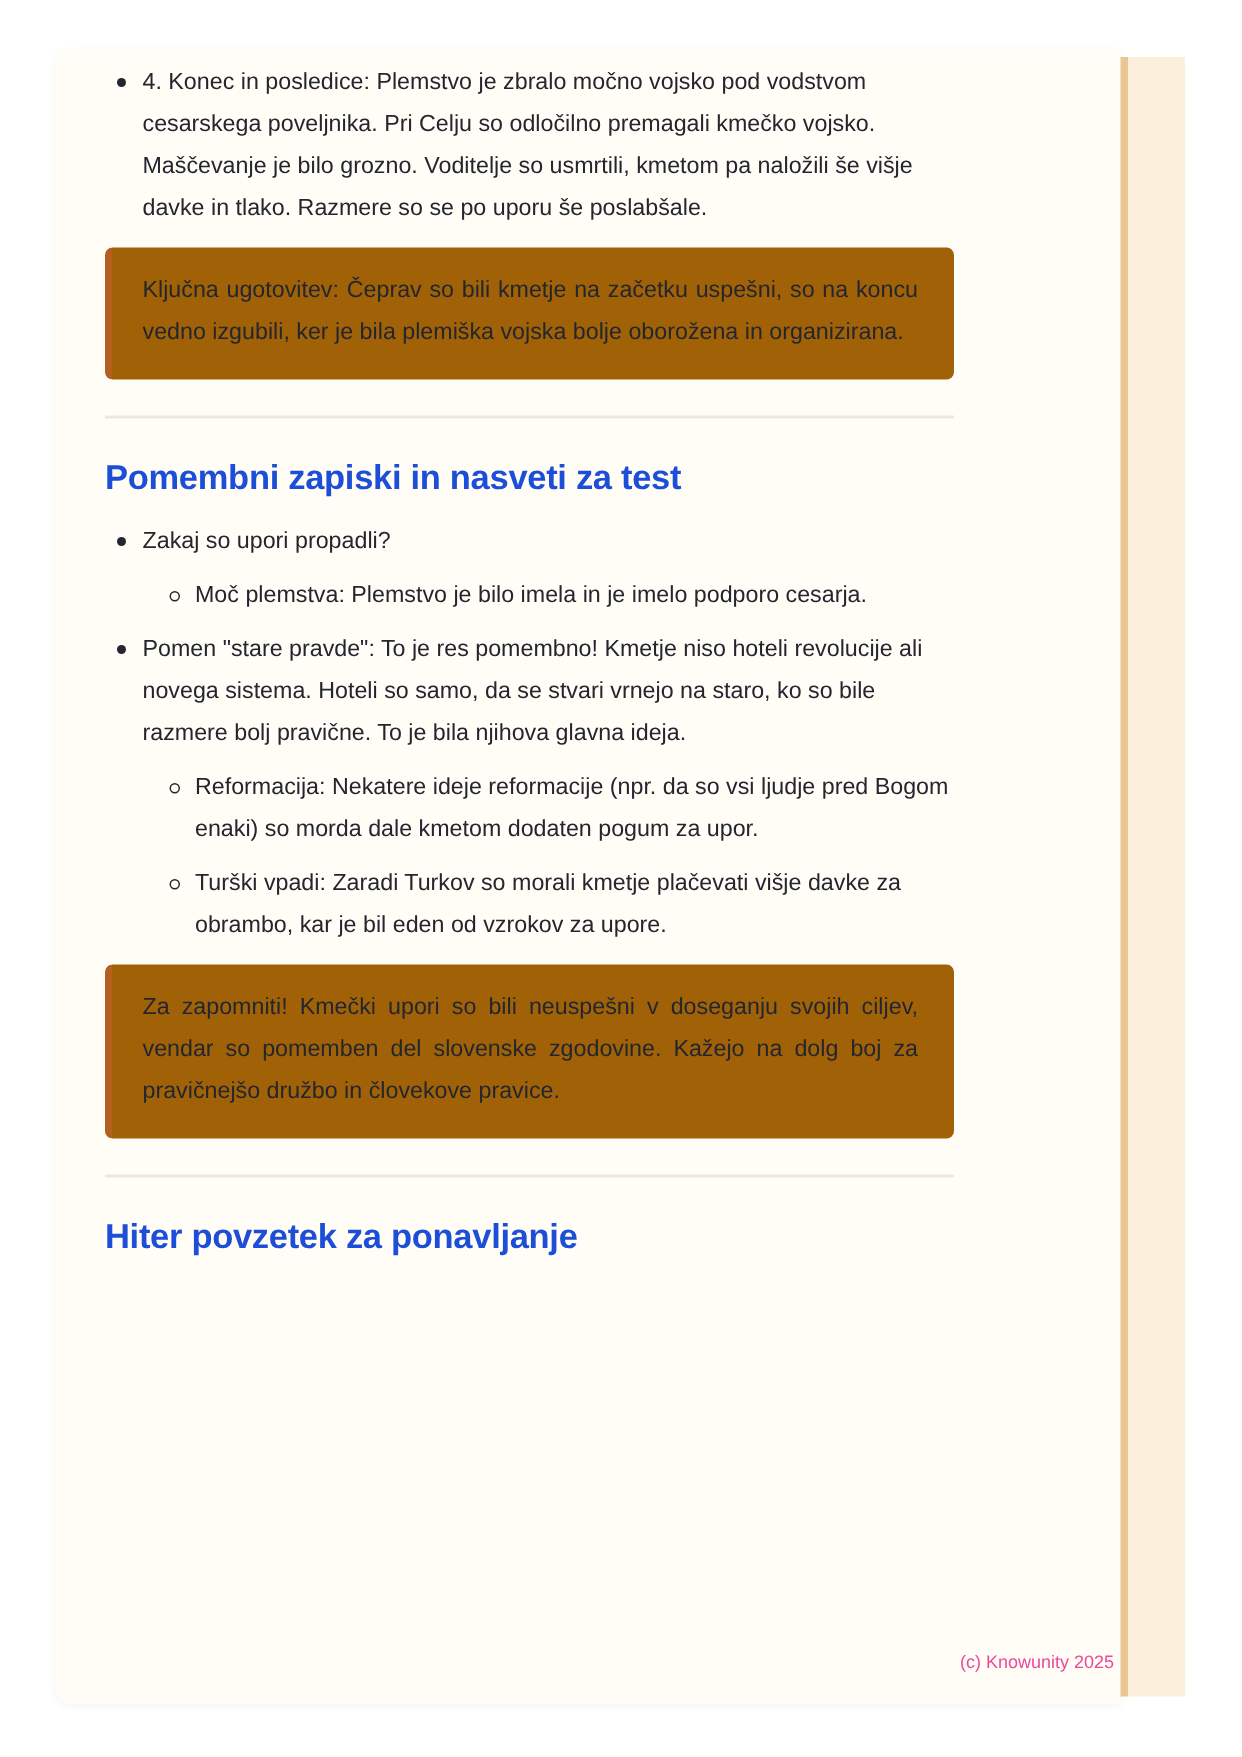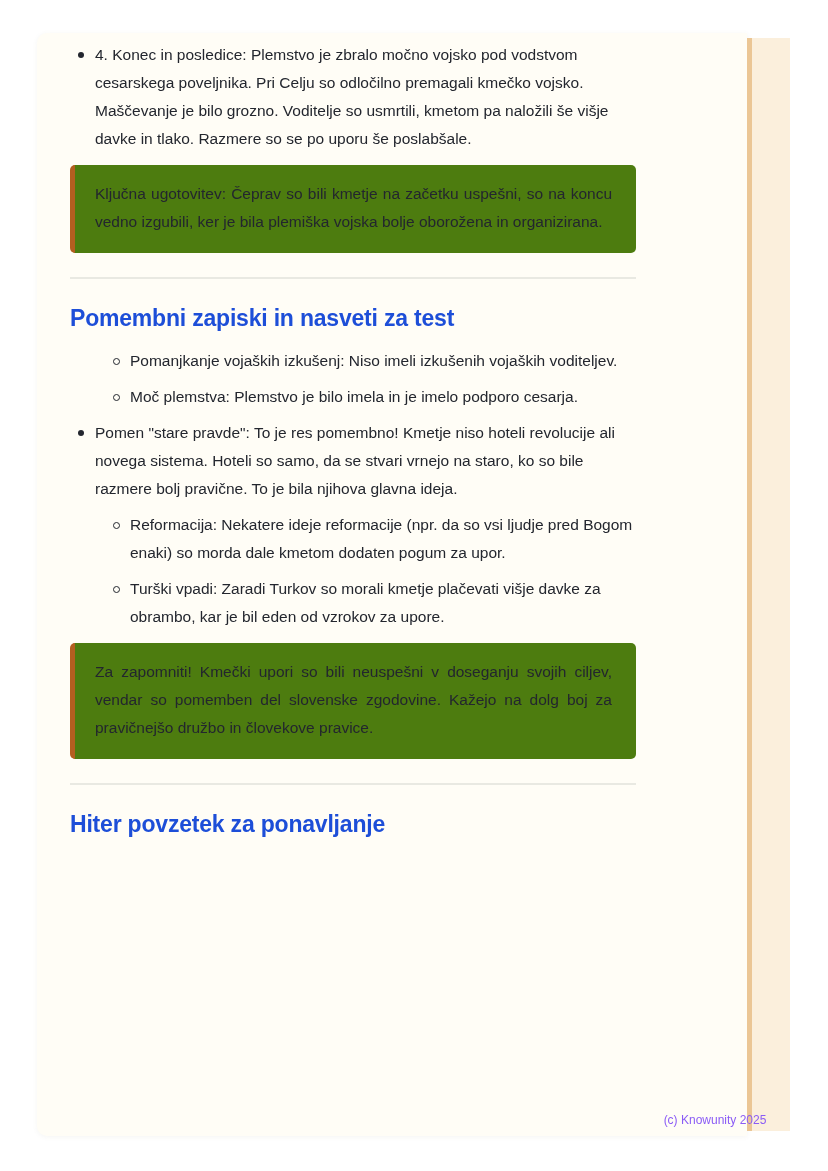--- a/index.html
+++ b/index.html
@@ -43,21 +43,21 @@
   }
   .marker-circle {
     position:absolute; left:43px; top:11px;
     width:7px; height:7px; border-radius:50%;
     border:1.5px solid #23262e;
     background:transparent;
   }
   .lead { font-weight:400; }
   .callout {
     margin:12px 0;
-    background:#4d7c0f;
+    background:#a16207;
     border-left:5px solid #b45e20;
     border-radius:5px;
     padding:15px 24px 17px 20px;
     text-align:justify;
   }
   .divider {
     border:none;
     border-top:2px solid #e9e9e2;
     margin:24px 0;
   }
@@ -66,26 +66,25 @@
     line-height:30px;
     font-weight:700;
     color:#1d4ed8;
     margin:0 0 14px 0;
     letter-spacing:-0.2px;
   }
   .watermark {
     position:absolute;
     left:640px; top:1101px;
     width:150px;
-    text-align:center;
+    text-align:left;
     font-size:12px;
     line-height:14px;
-    color:#8b5cf6;
+    color:#ec4899;
     z-index:5;
-    margin-top:12px;
   }
   .sublist { margin-bottom:0; }
 </style>
 </head>
 <body>
 
 <div class="page">
   <div class="content">
 
     <div class="li l1">
@@ -94,26 +93,26 @@
     </div>
 
     <div class="callout">
       <span class="lead">Ključna ugotovitev:</span><span> Čeprav so bili kmetje na začetku uspešni, so na koncu vedno izgubili, ker je bila plemiška vojska bolje oborožena in organizirana.</span>
     </div>
 
     <hr class="divider">
 
     <h2 class="section-h">Pomembni zapiski in nasveti za test</h2>
 
+    <div class="li l1">
+      <span class="marker-disc"></span>
+      <span class="lead">Zakaj so upori propadli?</span><span></span>
+    </div>
 
     <div class="sublist">
-      <div class="li l2">
-        <span class="marker-circle"></span>
-        <span class="lead">Pomanjkanje vojaških izkušenj:</span><span> Niso imeli izkušenih vojaških voditeljev.</span>
-      </div>
       <div class="li l2">
         <span class="marker-circle"></span>
         <span class="lead">Moč plemstva:</span><span> Plemstvo je bilo imela in je imelo podporo cesarja.</span>
       </div>
     </div>
 
     <div class="li l1">
       <span class="marker-disc"></span>
       <span class="lead">Pomen "stare pravde"</span><span>: To je res pomembno! Kmetje niso hoteli revolucije ali novega sistema. Hoteli so samo, da se stvari vrnejo na staro, ko so bile razmere bolj pravične. To je bila njihova glavna ideja.</span>
     </div>

